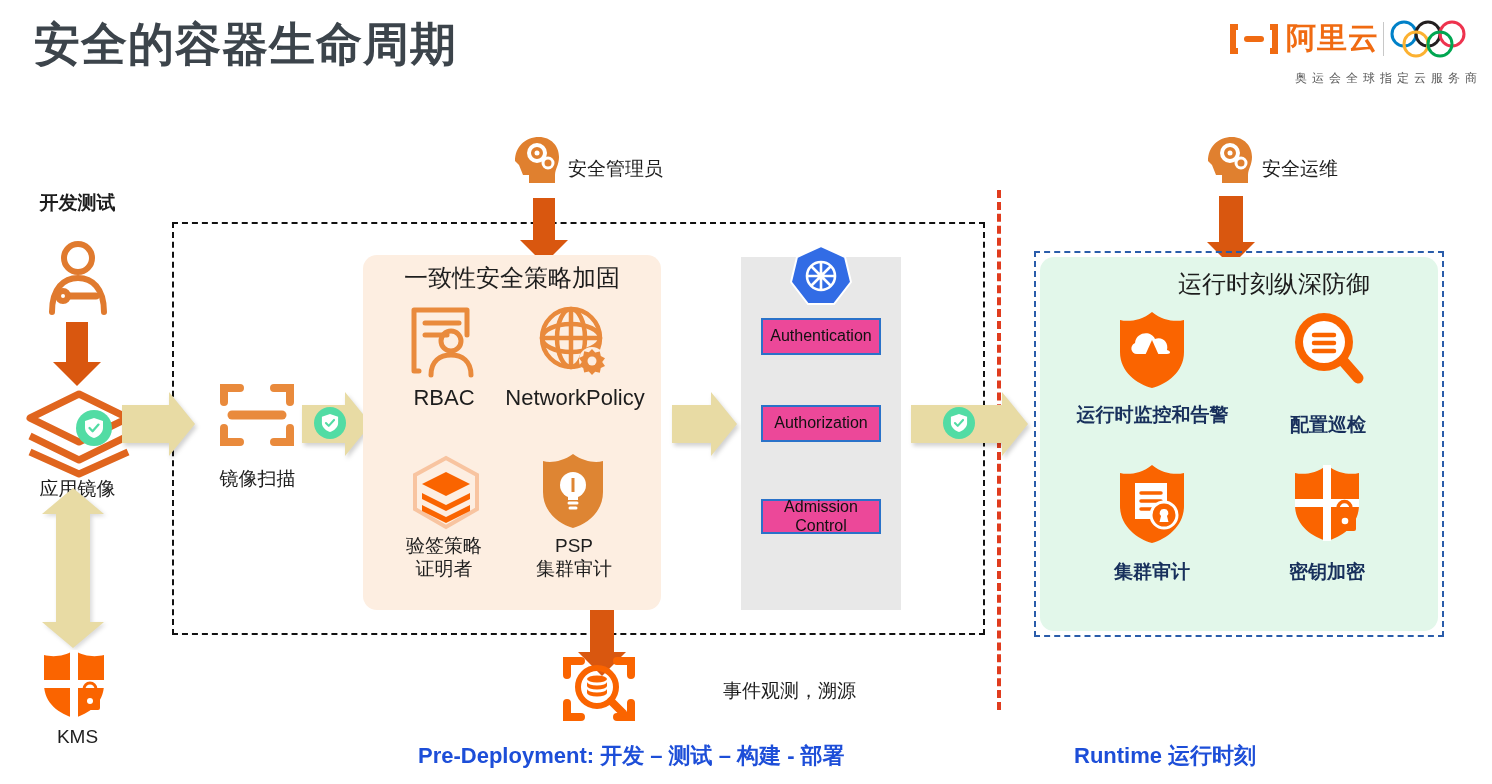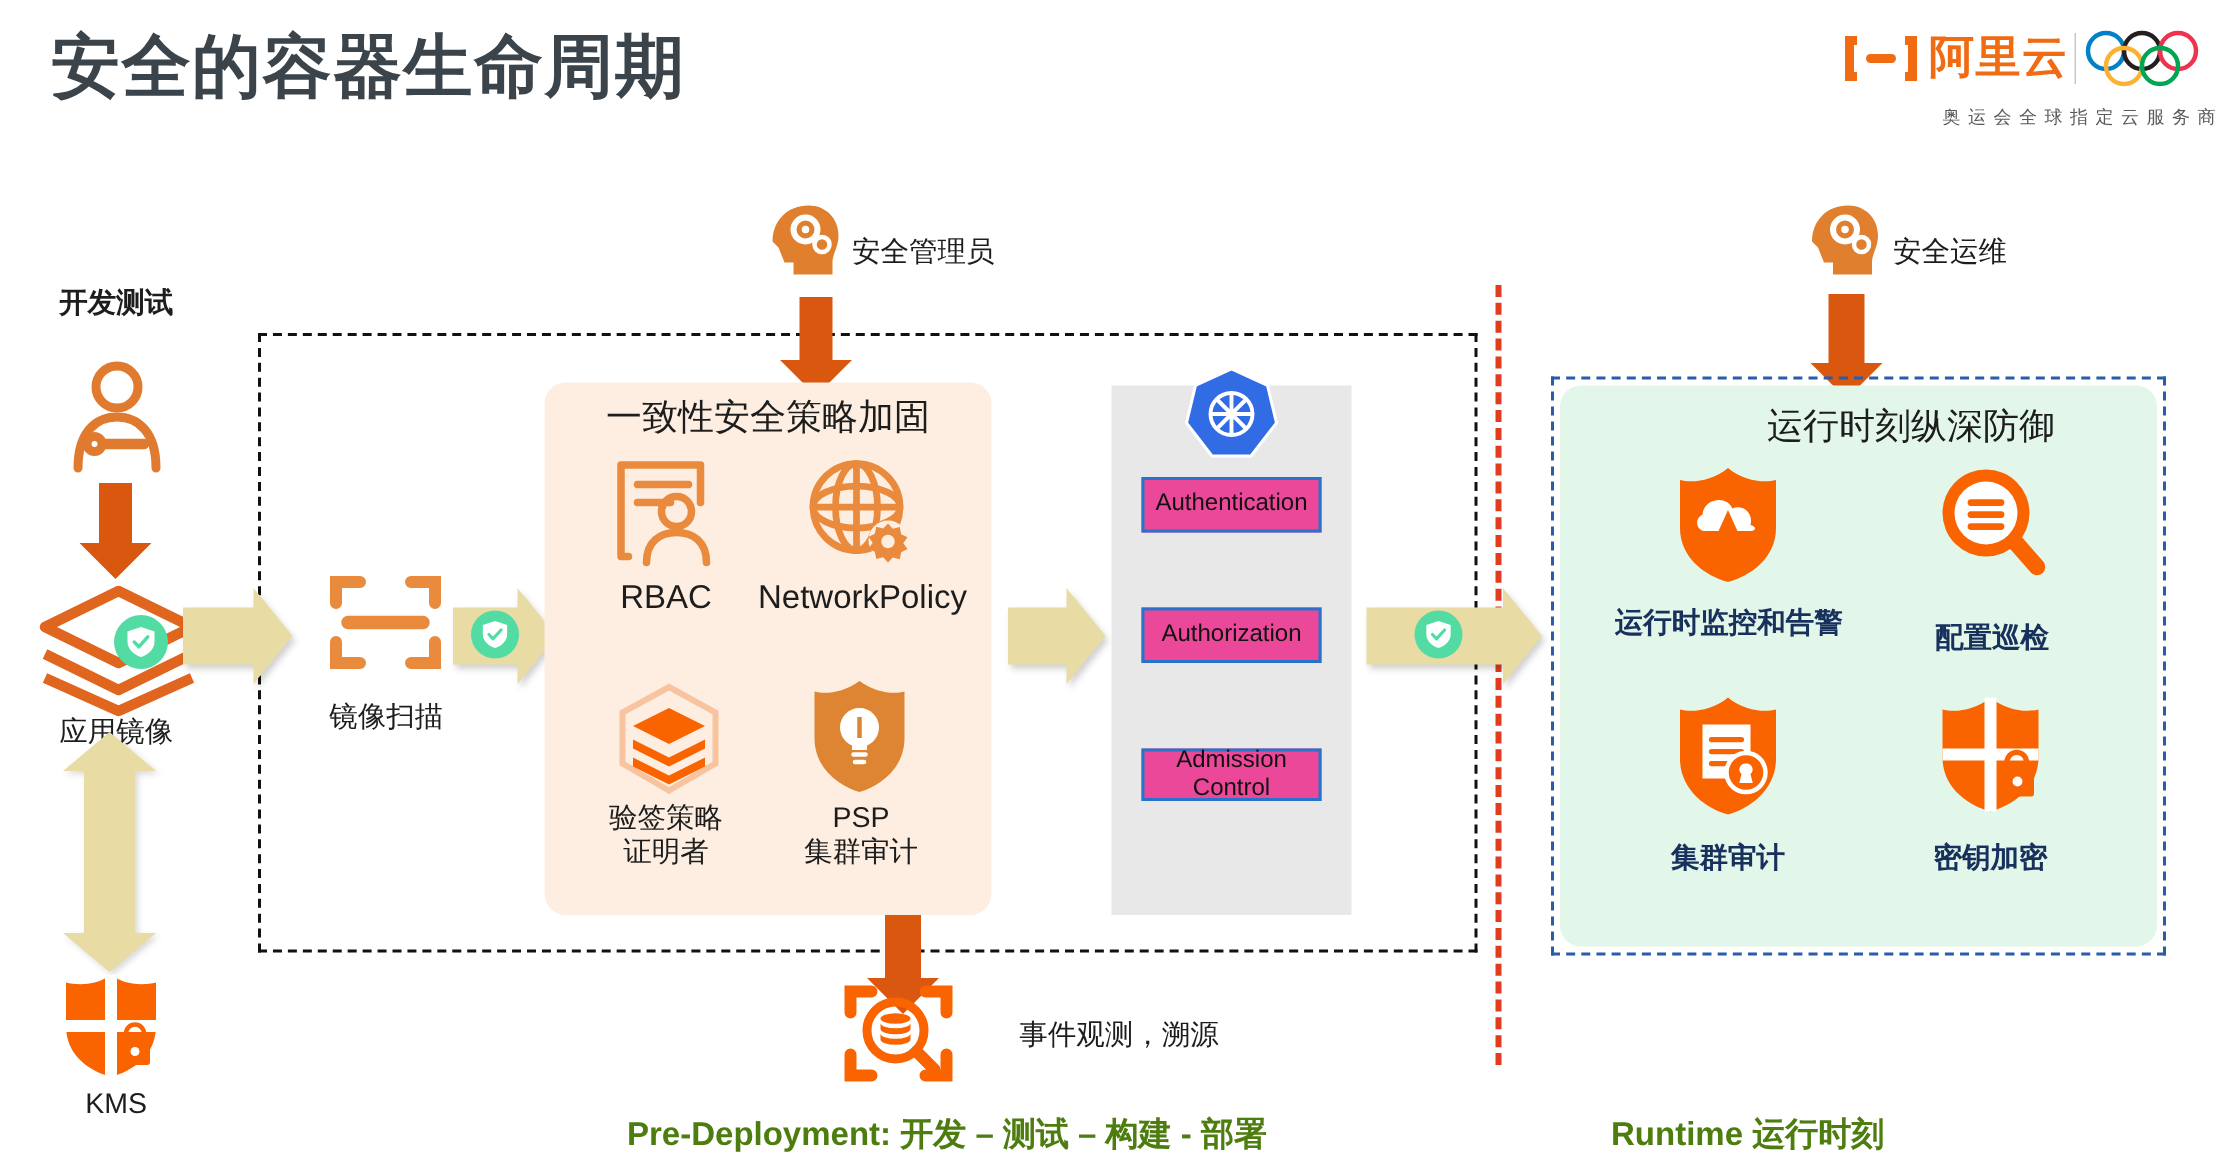--- a/index.html
+++ b/index.html
@@ -45,21 +45,21 @@
           border-top:26px solid #e8dba4;}
   
   .oarrow{position:absolute;background:#d9570f;}
   .oarrow:after{content:"";position:absolute;left:50%;transform:translateX(-50%);bottom:-22px;
           border-left:24px solid transparent;border-right:24px solid transparent;
           border-top:24px solid #d9570f;}
   
   .badge{position:absolute;width:32px;height:32px;border-radius:50%;background:#52dca4;
          display:flex;align-items:center;justify-content:center;}
   
-  .footer-lbl{font-size:22px;font-weight:700;color:#4d7c0f;white-space:pre;}
+  .footer-lbl{font-size:22px;font-weight:700;color:#1d4ed8;white-space:pre;}
   #footer-pre{left:418px;top:741px;}
   #footer-run{left:1074px;top:741px;}
   svg{display:block;}
 </style>
 </head>
 <body>
 
 <div class="abs" id="page-title">安全的容器生命周期</div>
 
 <div class="abs" id="brand">
@@ -328,16 +328,16 @@
     </g>
     <circle cx="36" cy="34" r="19" fill="none" stroke="#fa6400" stroke-width="6"></circle>
     <path d="M50 48 L62 60" stroke="#fa6400" stroke-width="8" stroke-linecap="round"></path>
     <g fill="#fa6400">
       <ellipse cx="36" cy="26" rx="10" ry="3.5"></ellipse>
       <path d="M26 29 v4 a10 3.5 0 0 0 20 0 v-4 a10 3.5 0 0 1 -20 0 z"></path>
       <path d="M26 36 v4 a10 3.5 0 0 0 20 0 v-4 a10 3.5 0 0 1 -20 0 z"></path>
     </g>
   </svg>
 </div>
-<div class="abs lbl" style="left:636px;top:680px;width:220px;text-align:center;">事件观测，溯源</div>
+<div class="abs lbl" style="left:636px;top:680px;width:220px;text-align:right;">事件观测，溯源</div>
 
 <div class="abs footer-lbl" id="footer-pre">Pre-Deployment: 开发 – 测试 – 构建 - 部署</div>
 <div class="abs footer-lbl" id="footer-run">Runtime 运行时刻</div>
 
 </body></html>

